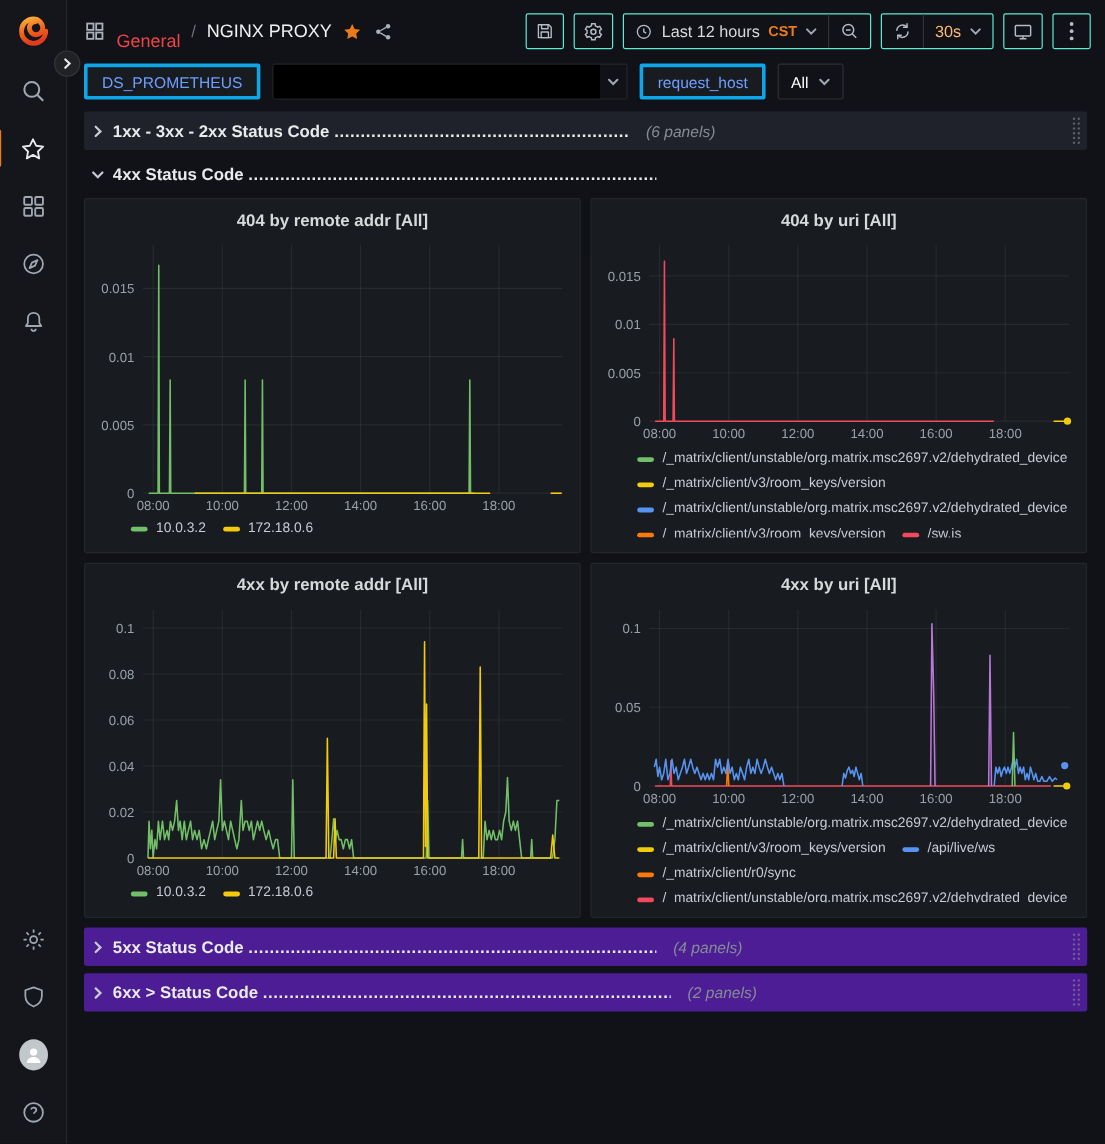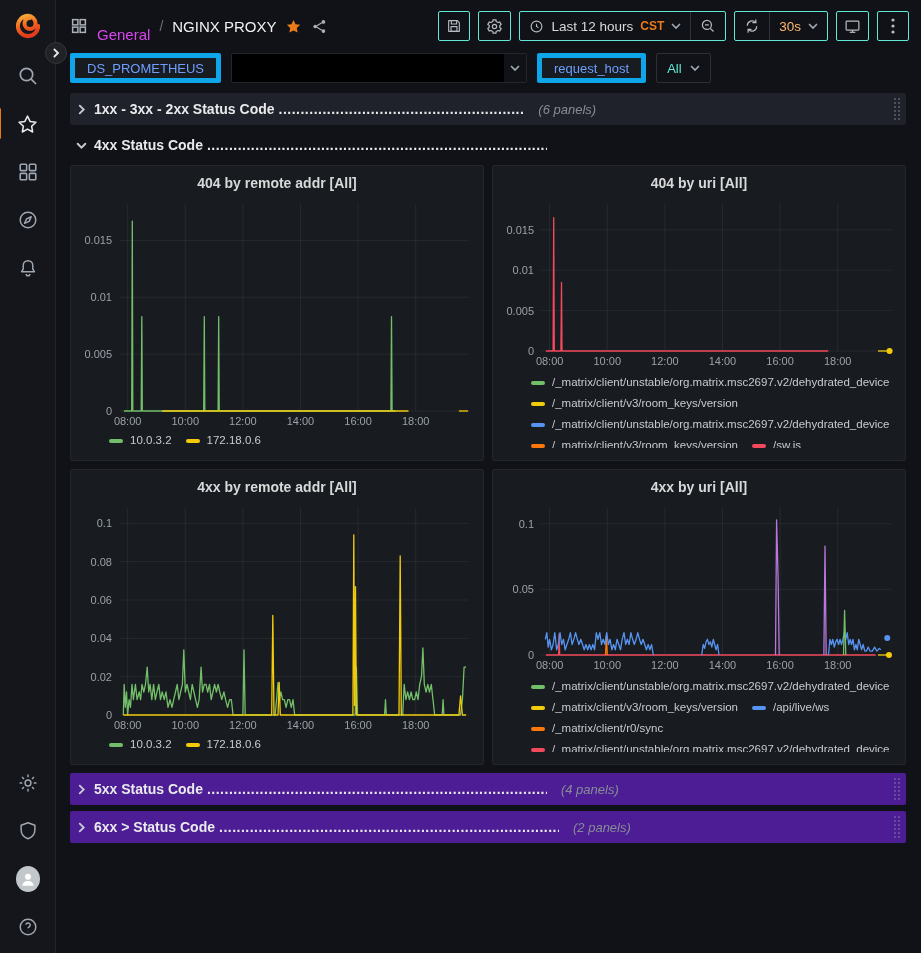--- a/index.html
+++ b/index.html
@@ -28,21 +28,21 @@
     position:absolute; left:45px; top:42px; width:22px; height:22px; border-radius:50%;
     background:#202226; border:1px solid #33363c; color:#d8d9da; z-index:5;
     display:flex; align-items:center; justify-content:center; cursor:pointer;
   }
 
   
   .main { flex:1; display:flex; flex-direction:column; min-width:0; }
 
   .navbar { height:52px; flex:0 0 52px; display:flex; align-items:center; padding:0 12px 0 14px; }
   .nav-left { display:flex; align-items:center; gap:9px; min-width:0; }
-  .crumb-section { font-size:15px; color:#d946ef; cursor:pointer;margin-top:16px; }
+  .crumb-section { font-size:15px; color:#ef4444; cursor:pointer;margin-top:16px; }
   .crumb-sep { font-size:14px; color:#6c7077; }
   .crumb-title { font-size:15px; color:#f0f1f2; cursor:pointer; }
   .icon-plain { color:#aab1ba; display:flex; align-items:center; cursor:pointer; }
   .nav-right { margin-left:auto; display:flex; align-items:center; gap:8px; }
   .btn, .btn-group {
     height:30px; background:#111217; border:1px solid #5eead4; border-radius:2px;
     color:#b6bcc4; display:flex; align-items:center;
   }
   .btn { min-width:32px; justify-content:center; padding:0 7px; cursor:pointer; }
   .btn-group { padding:0; }
@@ -50,24 +50,24 @@
   .btn-group .seg + .seg { border-left:1px solid #2f3339; }
   .tp-text { font-size:13.5px; color:#d8d9da; white-space:nowrap; }
   .tp-tz { font-size:12px; font-weight:700; color:#eb7b18; }
   .refresh-val { font-size:13.5px; color:#fdba74; }
 
   
   .submenu { height:36px; flex:0 0 36px; display:flex; align-items:flex-start; gap:10px; padding:1px 14px 0 14px; }
   .var-label, .var-select, .var-valuebox {
     height:30px; display:flex; align-items:center; border-radius:2px; font-size:13px;
   }
-  .var-label { background:#181b1f; border:5px solid #0ea5e9; padding:0 12px; color:#6e9fff; font-weight:500; cursor:pointer; }
+  .var-label { background:#181b1f; border:3px solid #0ea5e9; padding:0 12px; color:#6e9fff; font-weight:500; cursor:pointer; }
   .var-select { width:296px; background:#111217; border:1px solid #24262c; padding:0 6px 0 0; cursor:pointer; }
   .redacted { flex:1; height:28px; background:#000; }
-  .var-valuebox { background:#111217; border:1px solid #2c2f35; padding:0 10px; color:#5eead4; gap:8px; cursor:pointer; }
+  .var-valuebox { background:#111217; border:1px solid #2c2f35; padding:0 10px; color:#ffffff; gap:8px; cursor:pointer; }
   .caret { color:#9fa7b3; display:flex; }
 
   
   .dashboard { padding:5px 15px 0 14px; flex:1; overflow:hidden; }
   .row-header { height:32px; display:flex; align-items:center; padding:0 6px 0 6px; border-radius:2px; margin-bottom:6px; cursor:pointer; }
   .row-header.shade1 { background:#1f222a; }
   .row-header.shade2 { background:#4c1d95; }
   .row-header.open { height:28px; background:transparent; }
   .row-chevron { color:#c7cbd2; margin-right:7px; display:flex; }
   .row-title { font-size:14px; font-weight:700; color:#e9eaec; white-space:nowrap; }

